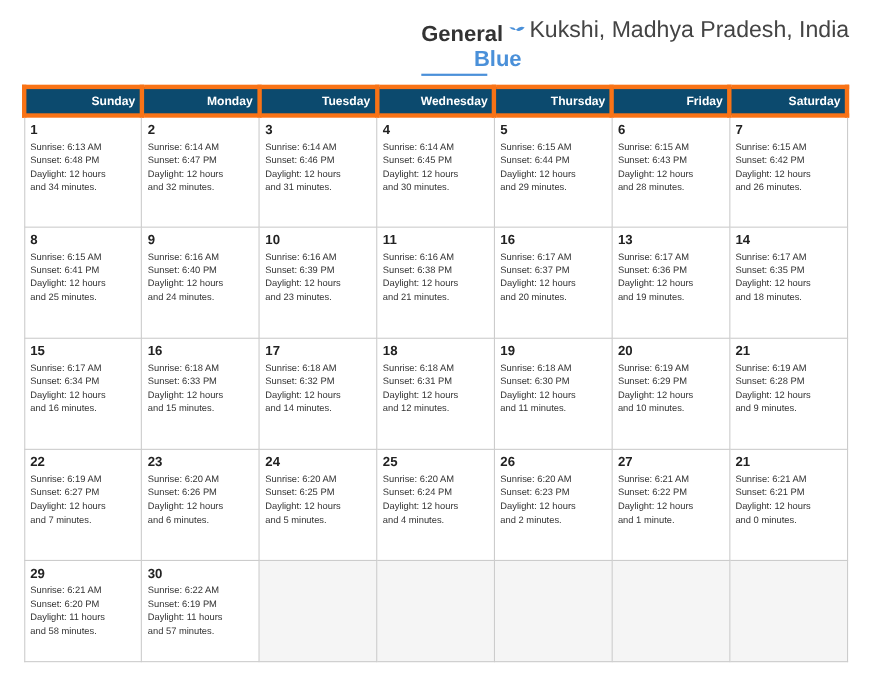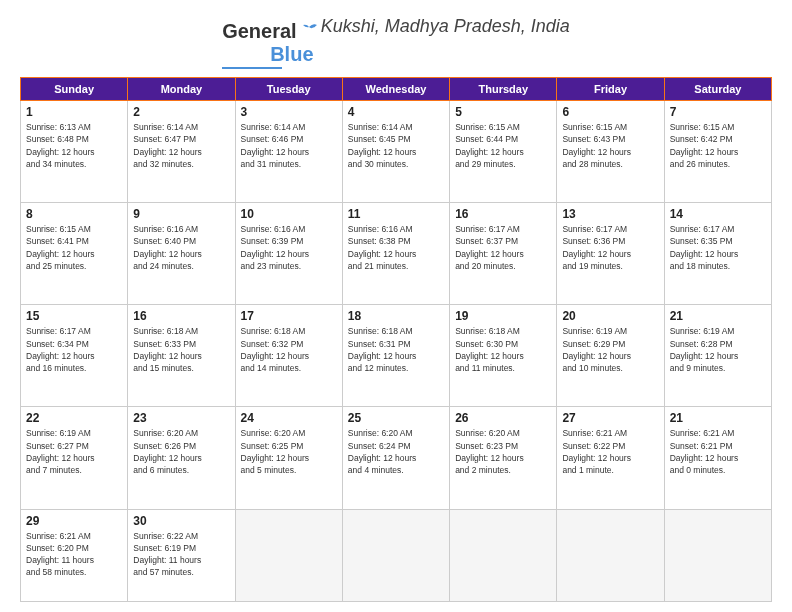--- a/index.html
+++ b/index.html
@@ -12,21 +12,21 @@
     }
     .page {
       width: 792px;
       height: 612px;
       padding: 16px 20px 10px 20px;
       display: flex;
       flex-direction: column;
     }
     .header {
       display: flex;
-      justify-content: center;
+      justify-content: flex-end;
       align-items: flex-start;
       margin-bottom: 8px;
     }
     .logo {
       display: flex;
       flex-direction: column;
       align-items: flex-start;
       margin-top: 4px;
     }
     .logo-underline {
@@ -37,39 +37,38 @@
     }
     .title-area {
       text-align: right;
     }
     .month-title {
       font-size: 32px;
       font-weight: bold;
       color: #222;
     }
     .location {
-      font-size: 18px;
+      font-size: 21px;
       color: #444;
-      font-style: italic;
     }
     .calendar {
       flex: 1;
       border: 1px solid #ccc;
       border-collapse: collapse;
       width: 100%;
       table-layout: fixed;
     }
     .calendar th {
-      background: #4c1d95;
+      background: #0c4a6e;
       color: #fff;
       font-size: 11px;
       font-weight: bold;
       padding: 5px 4px;
-      text-align: center;
-      border: 1px solid #f97316;
+      text-align: right;
+      border: 4px solid #f97316;
     }
     .calendar td {
       border: 1px solid #ccc;
       vertical-align: top;
       padding: 4px 5px;
       font-size: 9px;
       color: #333;
       background: #fff;
       height: 82px;
     }

